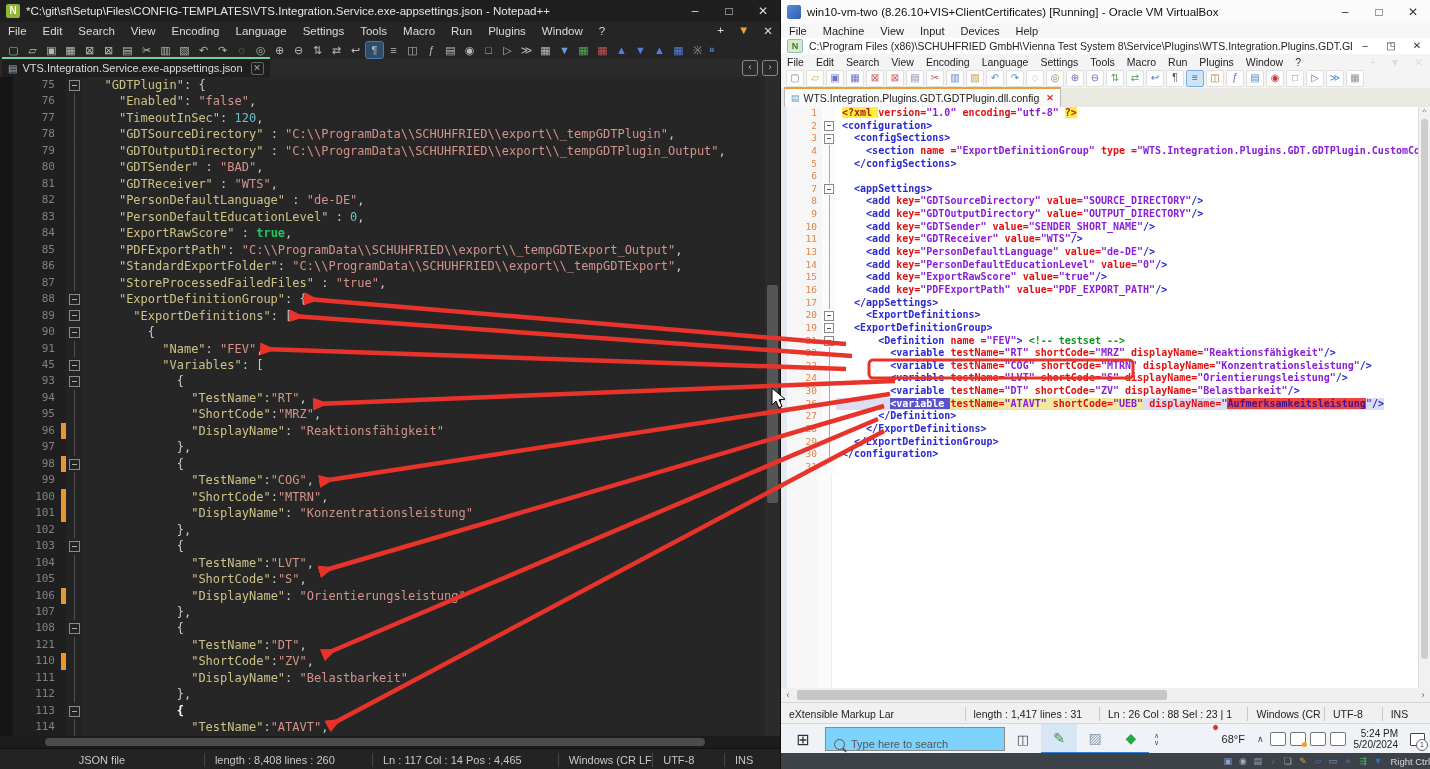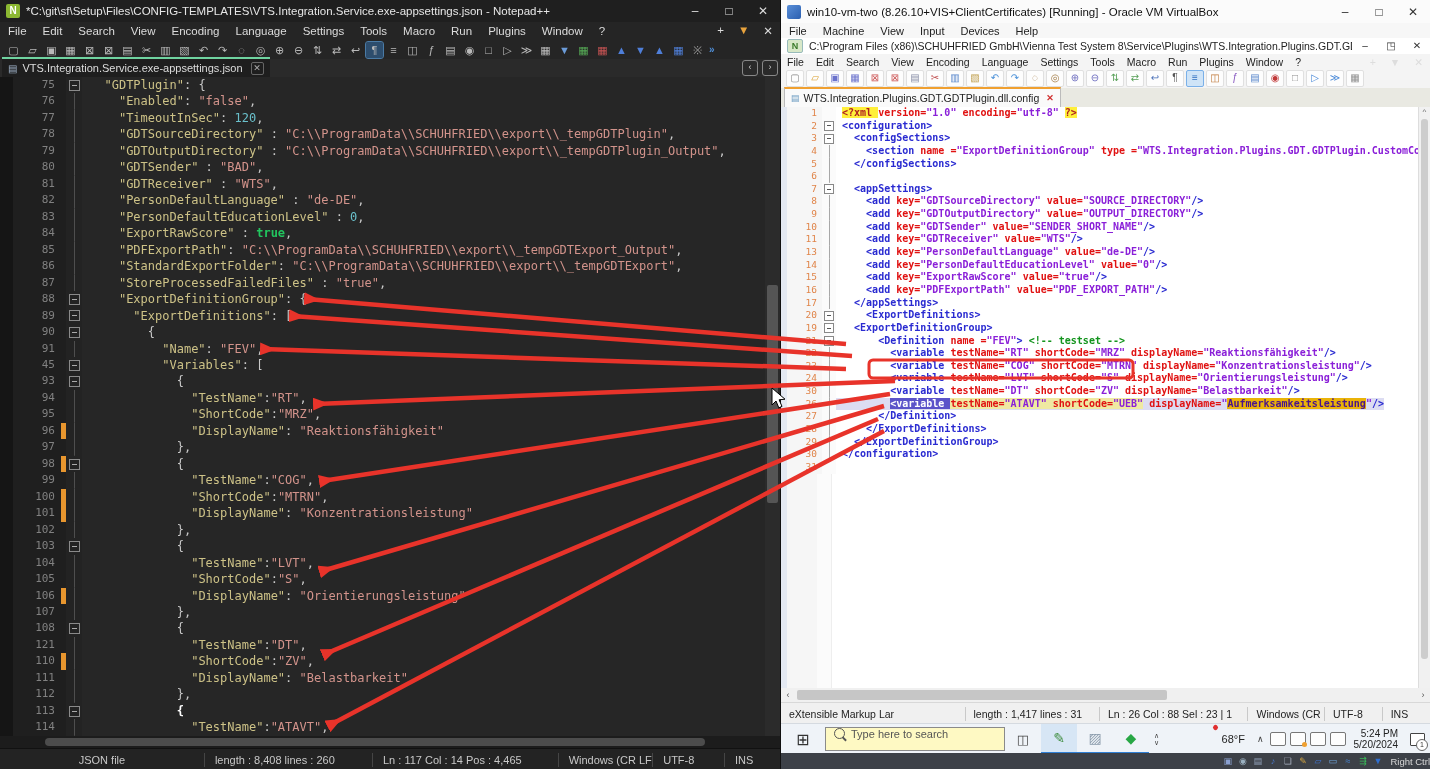--- a/index.html
+++ b/index.html
@@ -92,37 +92,37 @@
   .r-num{flex:0 0 30px;background:#f6f6f6;color:#e0854a;text-align:right;padding-right:5px;font-size:9.5px;font-weight:400;}
   .r-fold{flex:0 0 14px;background:#fbfbfb;display:flex;align-items:center;justify-content:center;}
   .r-fold.ln{background:#fbfbfb linear-gradient(#a8a8a8,#a8a8a8) center/1px 100% no-repeat;}
   .fboxl{width:8px;height:8px;border:1px solid #888;background:#fff linear-gradient(#555,#555) center/4px 1px no-repeat;}
   .r-txt{white-space:pre;color:#111;padding-left:6px;}
   .hl .r-txt{background:#dcdcf2;}
   .t{color:#2a2bd1;} .a{color:#e01212;} .v{color:#8a1fd8;} .c{color:#13941d;} .d{color:#202020;}
   .ym{background:#ffef3a;color:#b02020;}
   .sel{background:#5b53c9;color:#fff;}
   .mk{background:#efe9a2;}
-  .grn{background:#eab308;color:#4a148c;}
+  .grn{background:#ef4444;color:#4a148c;}
   #r-vscroll{right:0;top:107px;width:11px;height:581px;background:#f1f1f1;border-left:1px solid #ddd;
              color:#666;font-size:8px;text-align:center;}
   #r-vthumb{left:2px;top:12px;width:7px;height:540px;background:#cdcdcd;border-radius:3px;position:absolute;}
   #r-hscroll{left:0;top:688px;width:649px;height:14px;background:#f0f0f0;display:flex;align-items:center;
              color:#555;font-size:9px;}
   #r-hthumb{left:16px;top:2px;width:370px;height:10px;background:#c6c6c6;border-radius:2px;position:absolute;}
   .harrow{width:14px;text-align:center;flex:0 0 14px;}
   #r-status{left:0;top:702px;width:649px;height:21px;background:#f0f0f0;border-top:1px solid #d8d8d8;
             display:flex;align-items:center;color:#222;font-size:10.5px;}
   #r-status .seg{padding:0 8px;height:14px;line-height:14px;border-left:1px solid #c9c9c9;white-space:nowrap;overflow:hidden;}
   #r-status .seg:first-child{border-left:none;}
   
   #taskbar{left:0;top:723px;width:649px;height:30px;background:#eff3f8;border-top:1px solid #d5dae0;
            display:flex;align-items:center;}
   #start{width:44px;text-align:center;font-size:16px;color:#333;}
-  #searchbox{width:178px;height:22px;background:#fef9c3;border:1px solid #8a8a8a;display:flex;align-items:flex-start;
+  #searchbox{width:178px;height:22px;background:#7dd3fc;border:1px solid #8a8a8a;display:flex;align-items:flex-end;
              font-size:11px;color:#555;}
   .mag{width:9px;height:9px;border:1.5px solid #555;border-radius:50%;margin:0 6px 0 8px;position:relative;flex:0 0 9px;}
   .mag::after{content:"";position:absolute;width:5px;height:1.5px;background:#555;transform:rotate(45deg);left:7px;top:9px;}
   .tbico{width:36px;height:30px;display:flex;align-items:center;justify-content:center;font-size:13px;color:#444;}
   .tbapp{width:36px;height:28px;display:flex;align-items:center;justify-content:center;font-size:14px;
          border-bottom:2px solid #2f7fd4;}
   .tbapp.active{background:#d7e6f5;}
   .chev2{display:flex;flex-direction:column;font-size:7px;color:#444;line-height:7px;padding:0 5px;}
   #tray{margin-left:auto;display:flex;align-items:center;}
   .pin{width:9px;height:9px;border-radius:50% 50% 50% 0;background:#e03030;transform:rotate(-45deg);

